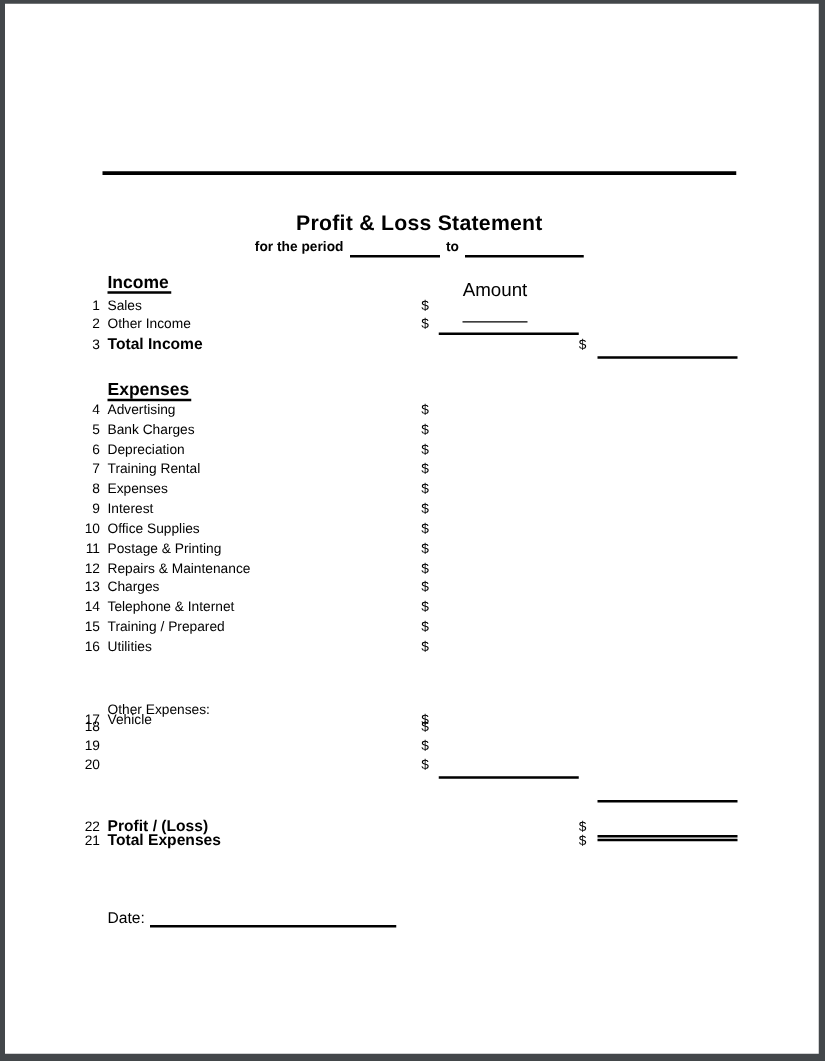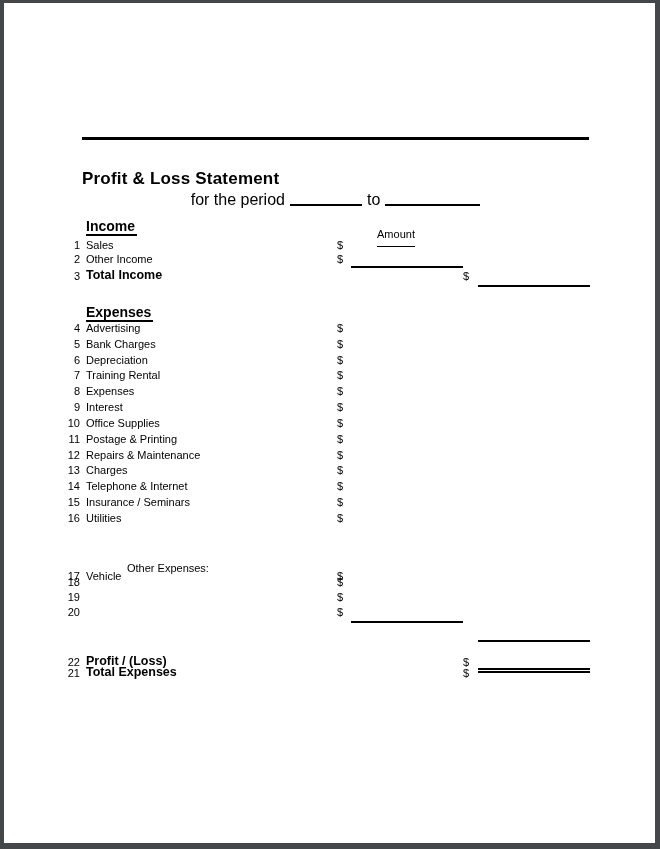--- a/index.html
+++ b/index.html
@@ -16,40 +16,40 @@
     width:651px; height:840px;
     background:#ffffff;
     overflow:hidden;
   }
   .abs { position:absolute; }
 
   .rule-top { left:78px; top:134px; width:507px; height:3px; background:#000; }
 
   .title {
     left:78px; top:166px; width:507px;
-    text-align:left; font-size:17px; font-weight:bold;
+    text-align:center; font-size:17px; font-weight:bold;
     letter-spacing:0.2px; white-space:nowrap;
   }
   .subtitle {
     left:78px; top:189px; width:507px;
-    display:flex; justify-content:center; align-items:center;
-    gap:5px; font-size:16px; line-height:13px;
+    display:flex; justify-content:center; align-items:flex-start;
+    gap:5px; font-size:11px; line-height:13px;font-weight:bold;
   }
   .blank { display:inline-block; border-bottom:2px solid #000; }
   .blank-a { width:72px; height:12px; }
   .blank-b { width:95px; height:12px; }
 
   .sec-heading {
     display:inline-block; font-weight:bold; font-size:14px; line-height:13px;
     padding:0 2px 1px 0; border-bottom:2px solid #000; white-space:nowrap;
   }
   .amount-wrap { left:347px; top:221px; width:90px; text-align:center; }
   .amount-h {
-    display:inline-block; font-size:11px; line-height:11px;
-    padding-bottom:6px; border-bottom:1.5px solid #000;
+    display:inline-block; font-size:15px; line-height:11px;
+    padding-bottom:19px; border-bottom:1.5px solid #000;
   }
 
   .row {
     position:absolute; left:40px; width:560px; height:14px;
     font-size:11px; line-height:13px; white-space:nowrap;
   }
   .row .num { position:absolute; left:0; top:0; width:36px; text-align:right; font-size:11px; font-weight:normal; }
   .row .lbl { position:absolute; left:42px; top:0; }
   .row .usd { position:absolute; left:293px; top:0; font-size:11px; font-weight:normal; }
   .row.bold { font-weight:bold; font-size:12.5px; line-height:14px; }
@@ -171,35 +171,35 @@
     <span class="lbl">Charges</span>
     <span class="usd">$</span>
   </div>
   <div class="row" style="top:477px;">
     <span class="num">14</span>
     <span class="lbl">Telephone &amp; Internet</span>
     <span class="usd">$</span>
   </div>
   <div class="row" style="top:493px;">
     <span class="num">15</span>
-    <span class="lbl">Insurance / Seminars</span>
+    <span class="lbl">Training / Prepared</span>
     <span class="usd">$</span>
   </div>
   <div class="row" style="top:509px;">
     <span class="num">16</span>
     <span class="lbl">Utilities</span>
     <span class="usd">$</span>
   </div>
   <div class="row" style="top:525px;margin-top:42px;">
     <span class="num">17</span>
     <span class="lbl">Vehicle</span>
     <span class="usd">$</span>
   </div>
 
-  <div class="abs plain-label" style="left:82px; top:559px;margin-left:41px;">Other Expenses:</div>
+  <div class="abs plain-label" style="left:82px; top:559px;">Other Expenses:</div>
 
   <div class="row" style="top:573px;">
     <span class="num">18</span>
     <span class="usd">$</span>
   </div>
   <div class="row" style="top:588px;">
     <span class="num">19</span>
     <span class="usd">$</span>
   </div>
   <div class="row" style="top:603px;">
@@ -215,14 +215,18 @@
   </div>
   <div class="fill total-col" style="top:637px;"></div>
 
   <div class="row bold total" style="top:651px;">
     <span class="num">22</span>
     <span class="lbl">Profit / (Loss)</span>
     <span class="usd">$</span>
   </div>
   <div class="fill-double" style="top:665px;"></div>
 
+  <div class="footer-line" style="top:723px;">
+    <span>Date:</span>
+    <span class="footer-blank fb-date"></span>
+  </div>
 
 </div>
 
 </body></html>

